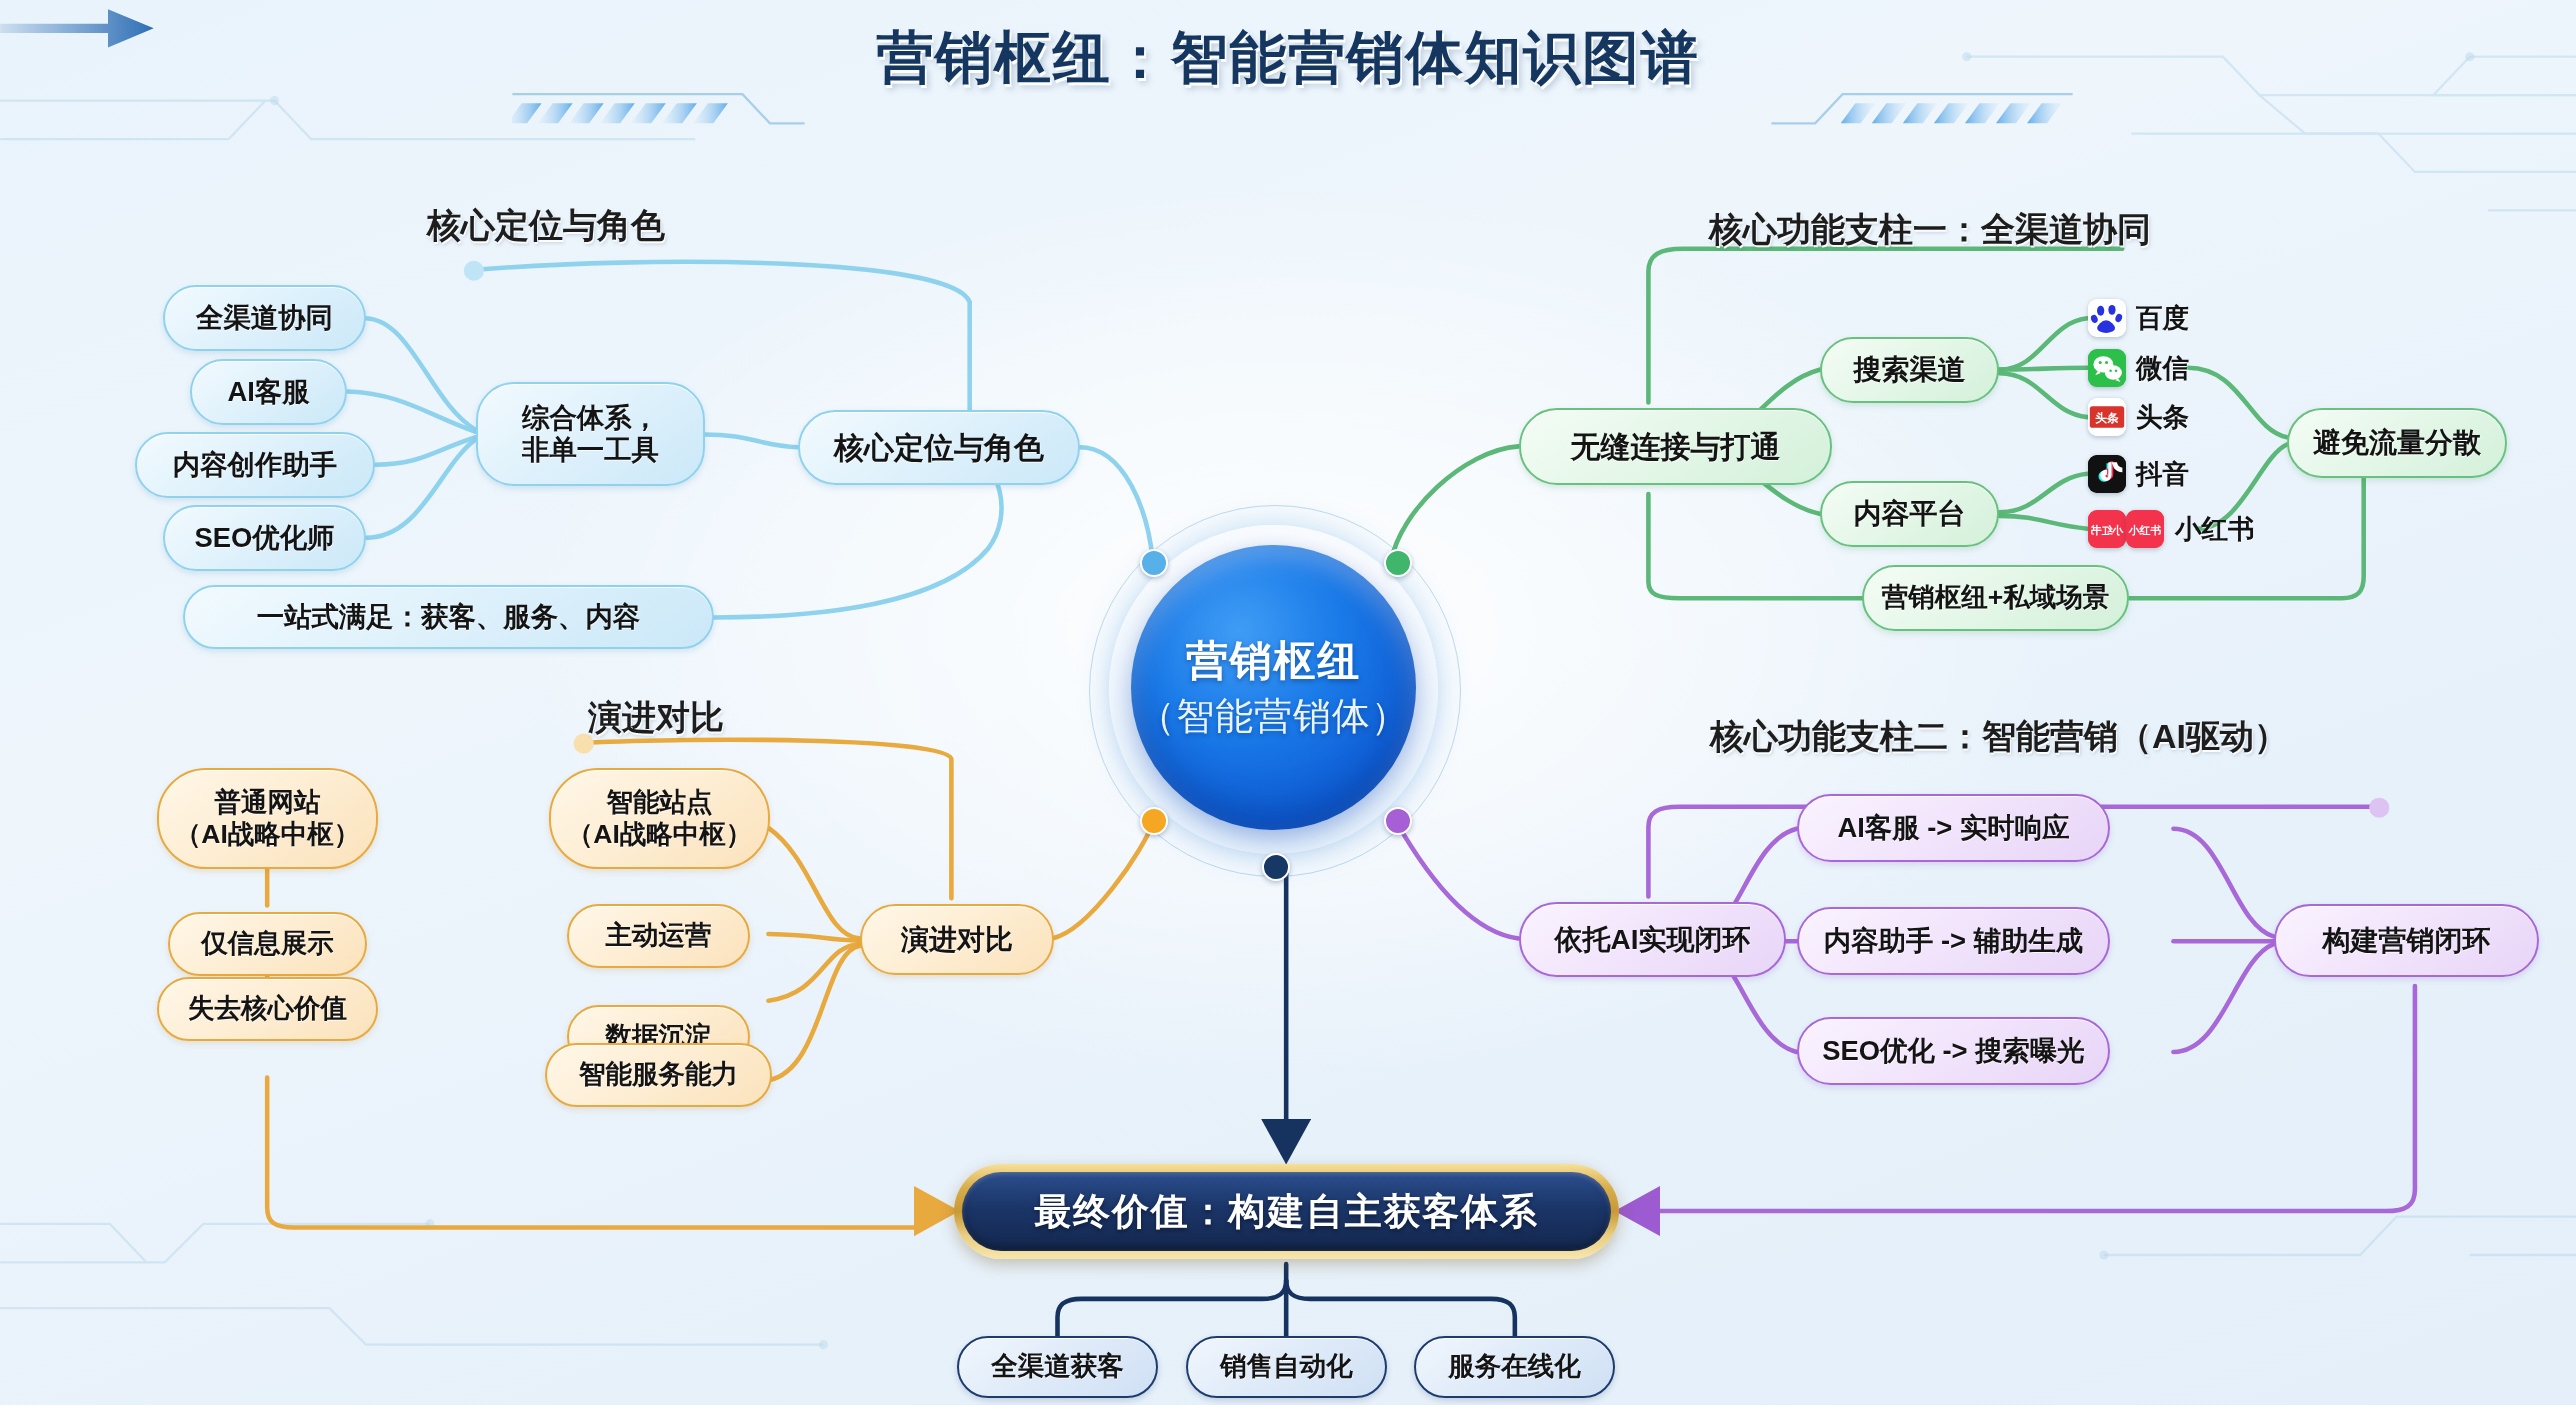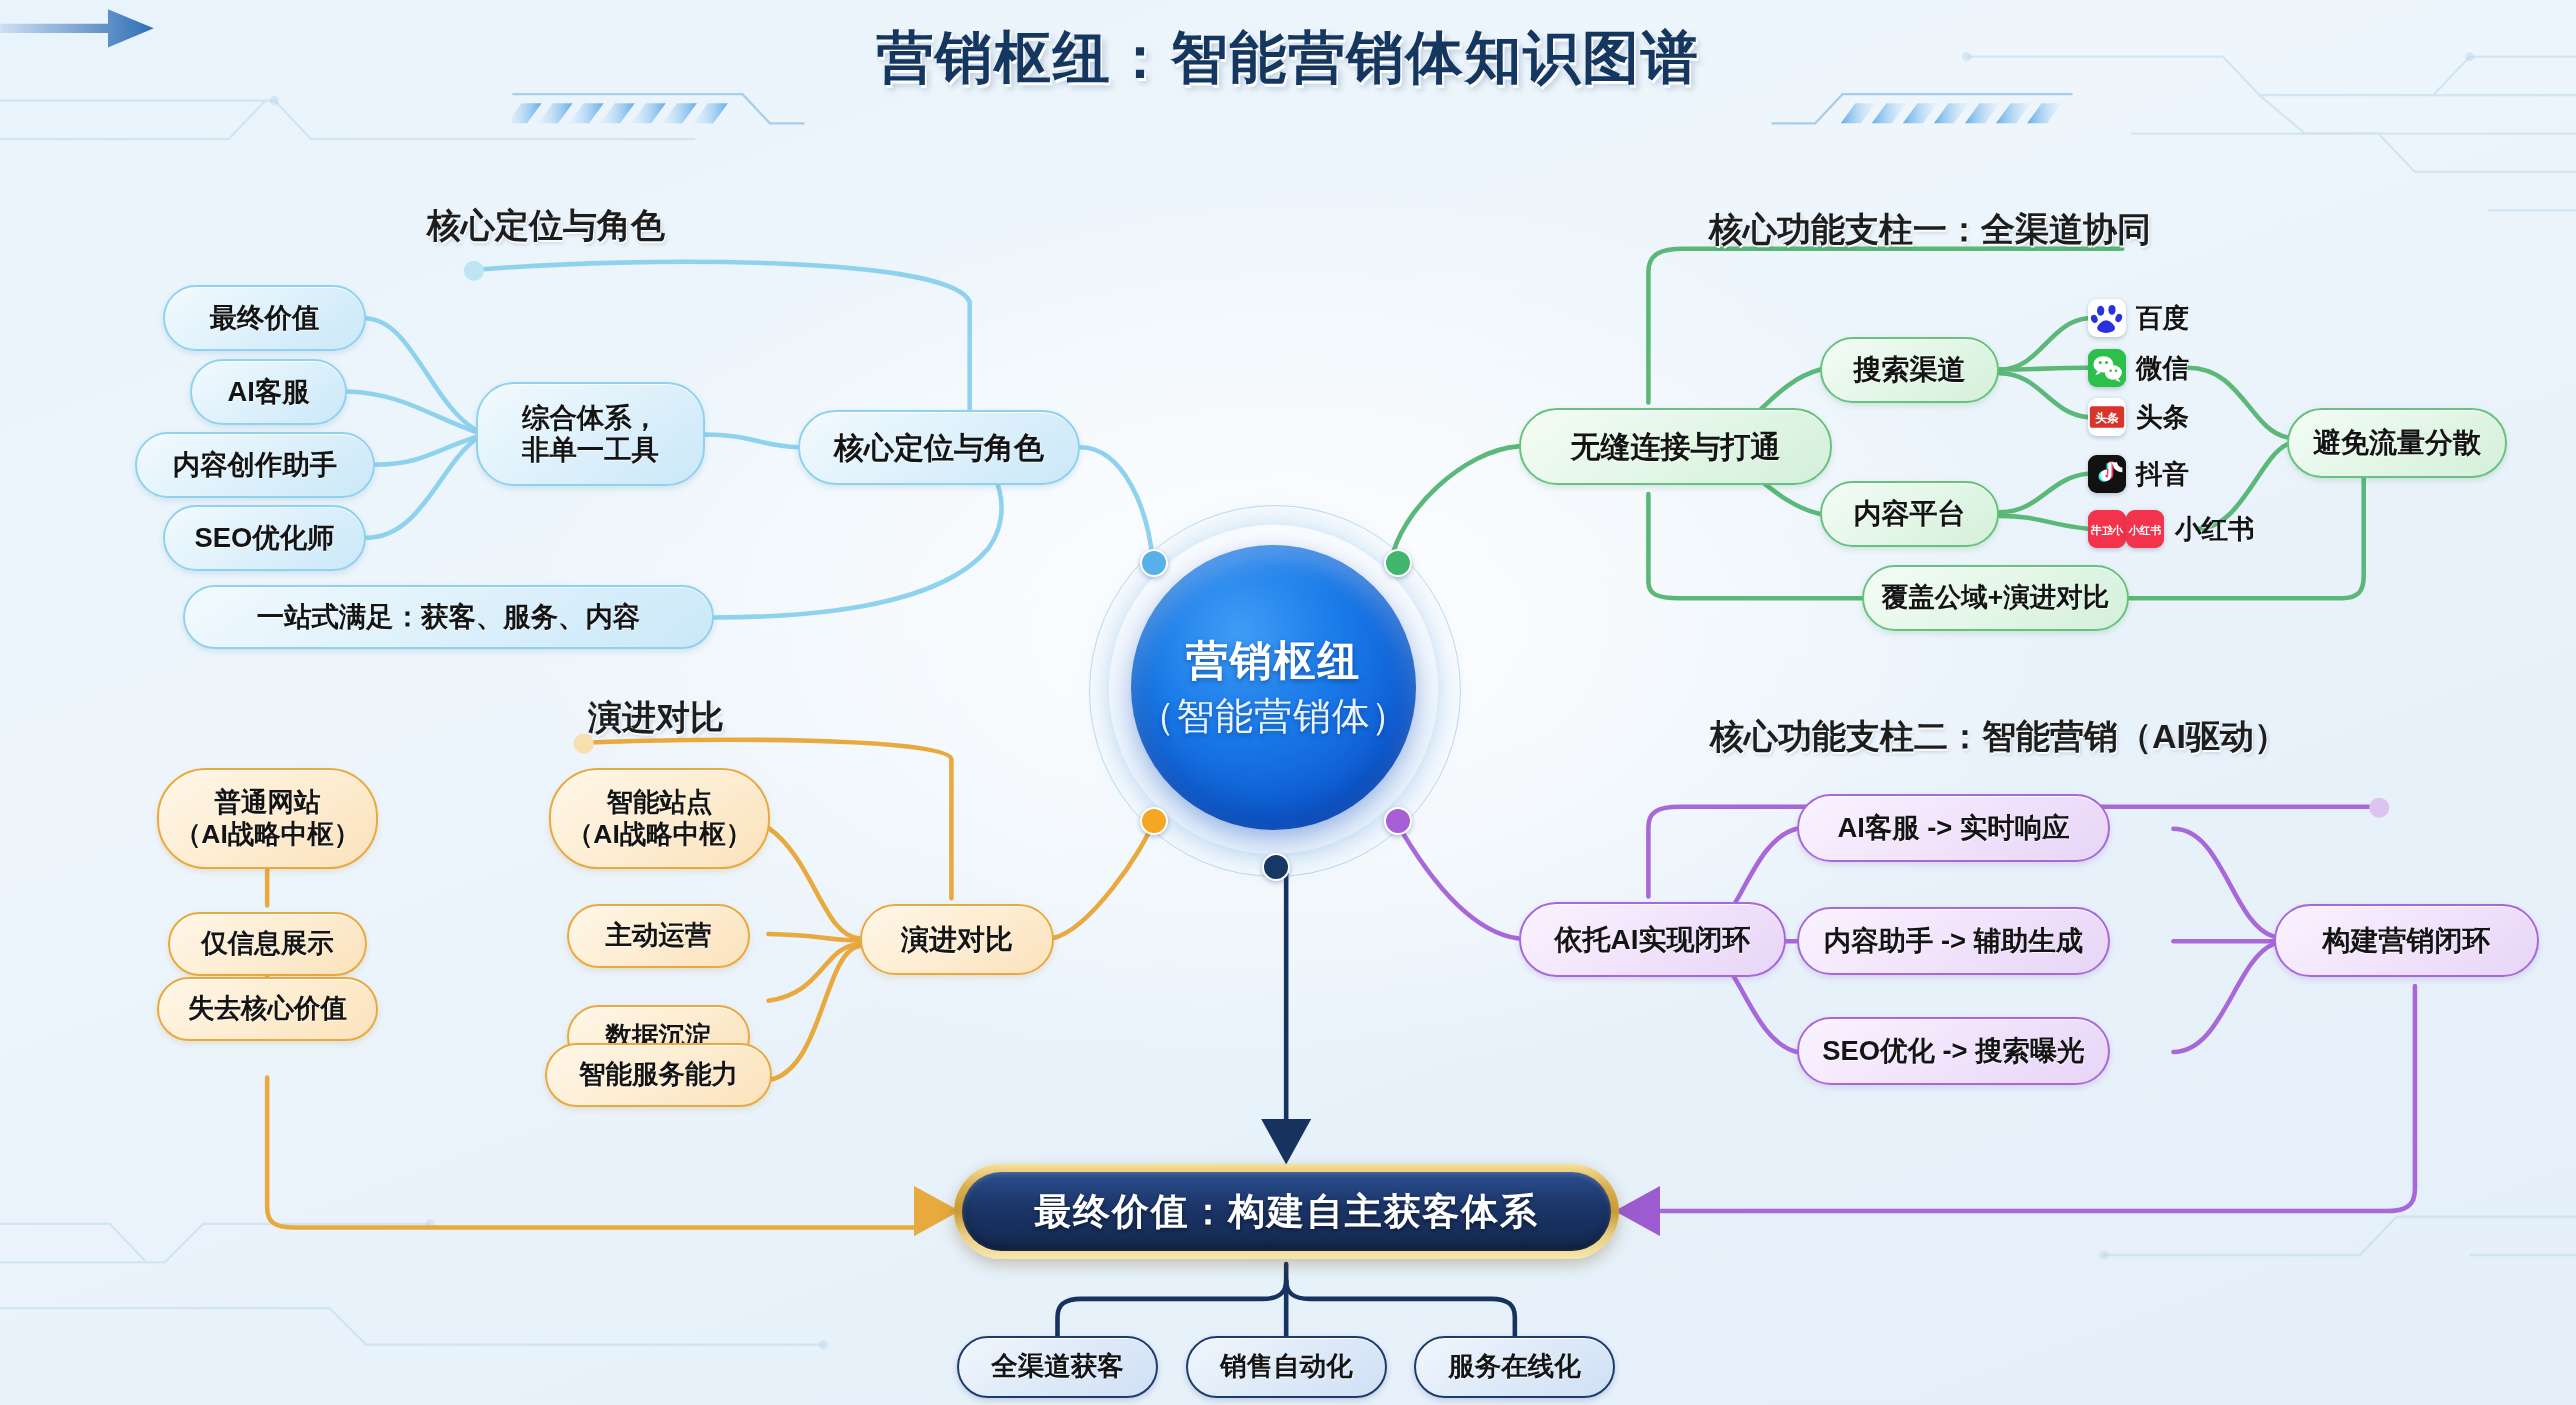--- a/index.html
+++ b/index.html
@@ -298,33 +298,33 @@
       <div class="l1">营销枢纽</div>
       <div class="l2">（智能营销体）</div>
     </div>
     <div class="dot" style="left:51px;top:44px;width:24px;height:24px;background:#57b0e8;"></div>
     <div class="dot" style="left:295px;top:44px;width:24px;height:24px;background:#3fb66b;"></div>
     <div class="dot" style="left:51px;top:302px;width:24px;height:24px;background:#f5a623;"></div>
     <div class="dot" style="left:295px;top:302px;width:24px;height:24px;background:#a65fd4;"></div>
     <div class="dot" style="left:173px;top:348px;width:24px;height:24px;background:#173764;"></div>
   </div>
 
-  <div class="node blue" style="left:163px;top:285px;width:203px;height:66px;font-size:27.4px;">最终价值</div>
+  <div class="node blue" style="left:163px;top:285px;width:203px;height:66px;font-size:27.4px;">全渠道协同</div>
   <div class="node blue" style="left:190px;top:359px;width:157px;height:66px;font-size:27.4px;">AI客服</div>
   <div class="node blue" style="left:135px;top:432px;width:240px;height:66px;font-size:27.4px;">内容创作助手</div>
   <div class="node blue" style="left:163px;top:505px;width:203px;height:66px;font-size:27.4px;">SEO优化师</div>
   <div class="node blue" style="left:183px;top:585px;width:531px;height:64px;font-size:27.4px;">一站式满足：获客、服务、内容</div>
   <div class="node blue" style="left:476px;top:382px;width:229px;height:104px;font-size:27.4px;">综合体系，
 非单一工具</div>
   <div class="node blue" style="left:798px;top:410px;width:282px;height:75px;font-size:30px;">核心定位与角色</div>
 
   <div class="node green" style="left:1519px;top:408px;width:313px;height:77px;font-size:30px;">无缝连接与打通</div>
   <div class="node green" style="left:1820px;top:337px;width:179px;height:66px;font-size:28px;">搜索渠道</div>
   <div class="node green" style="left:1820px;top:481px;width:179px;height:66px;font-size:28px;">内容平台</div>
-  <div class="node green" style="left:1862px;top:565px;width:267px;height:66px;font-size:26.5px;">覆盖公域+演进对比</div>
+  <div class="node green" style="left:1862px;top:565px;width:267px;height:66px;font-size:26.5px;">营销枢纽+私域场景</div>
   <div class="node green" style="left:2287px;top:408px;width:220px;height:70px;font-size:28px;">避免流量分散</div>
 
   <div class="plat" style="left:2088px;top:299px;">
     <span class="pico ico-baidu">
       <svg viewBox="0 0 42 42" width="38" height="38">
           <rect width="42" height="42" rx="10" fill="#ffffff"></rect>
       <g fill="#2932e1">
             <ellipse cx="14" cy="13" rx="4" ry="5.5"></ellipse>
             <ellipse cx="26.5" cy="12" rx="4" ry="5.5"></ellipse>
             <ellipse cx="7" cy="22" rx="3.6" ry="4.6" transform="rotate(-20 7 22)"></ellipse>

